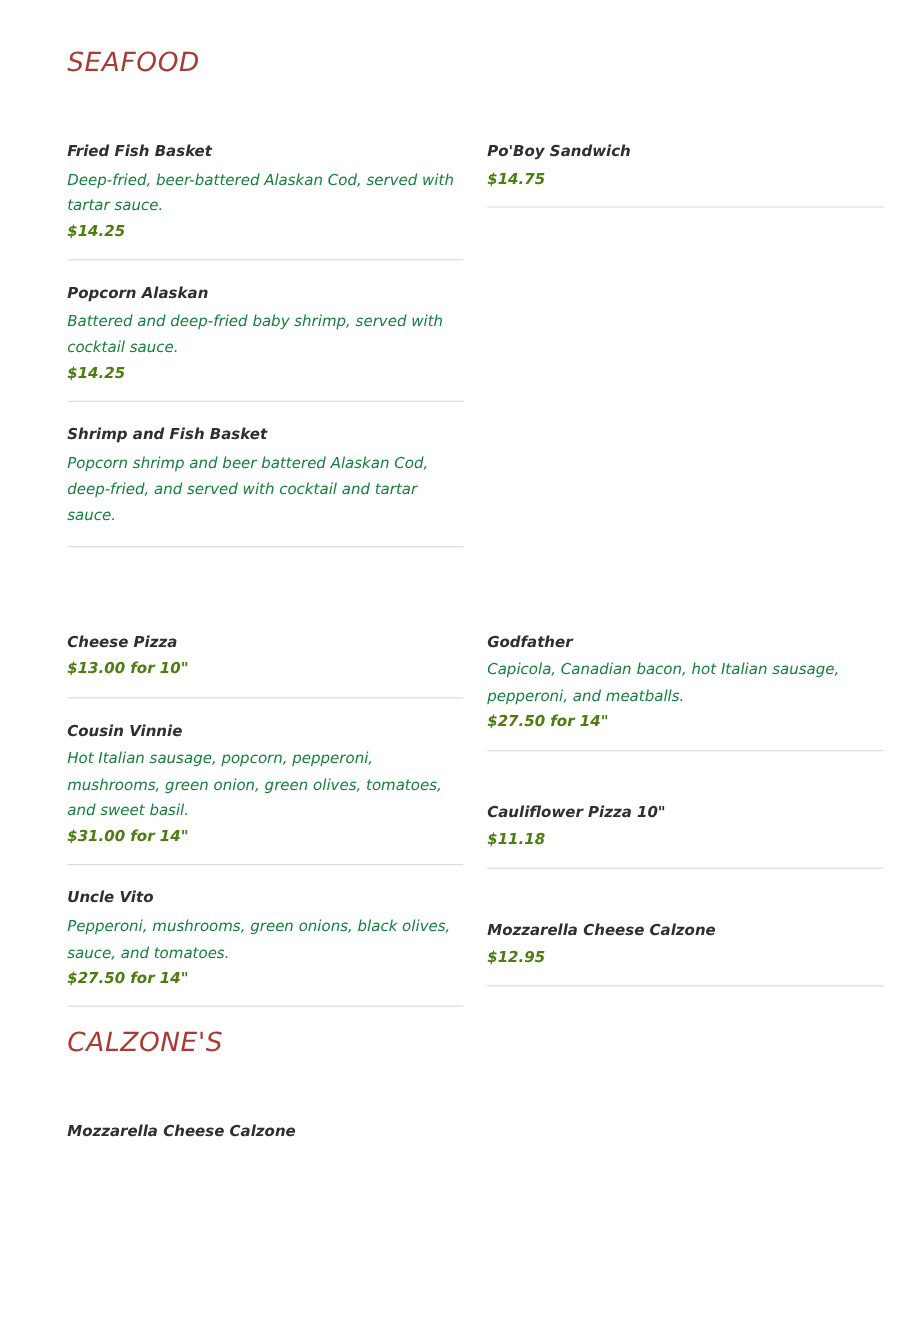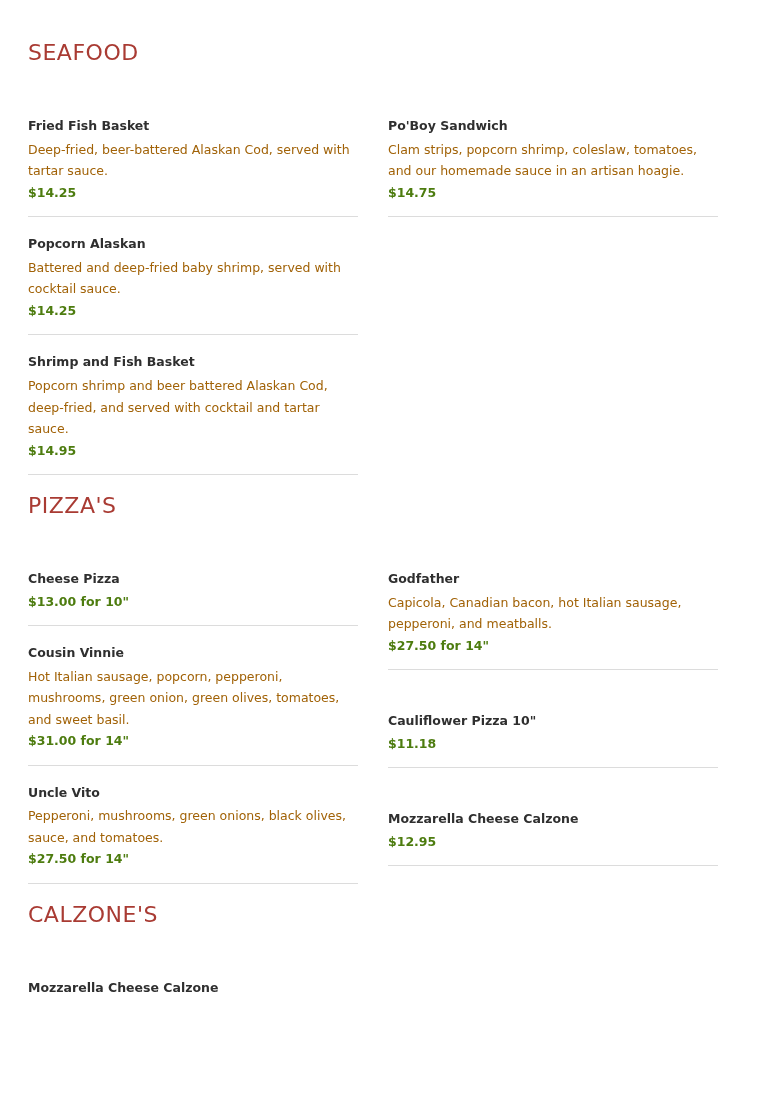--- a/index.html
+++ b/index.html
@@ -12,60 +12,61 @@
     background: #ffffff;
     font-family: "DejaVu Sans", sans-serif;
     color: #3d3d3d;
     overflow: hidden;
   }
   .page {
     position: relative;
     width: 770px;
     height: 800px;
     box-sizing: border-box;
-    padding: 30px 40px 0 28px;
+    padding: 30px 40px 0 56px;
+    font-style: italic;
   }
   .section-title {
     font-family: "DejaVu Sans", sans-serif;
     font-size: 22px;
     letter-spacing: 0.5px;
     color: #a93b33;
     font-weight: 400;
     margin: 0;
     padding: 0;
   }
   .section-seafood { margin-top: 10px; }
   .section-pizzas  { margin-top: 0; }
   .section-calzones { margin-top: 0; }
 
   .menu-grid {
     display: grid;
     grid-template-columns: 330px 330px;
-    column-gap: 30px;
+    column-gap: 20px;
   }
   .col {
     display: block;
   }
   .item {
     border-bottom: 1px solid #dcdcdc;
     padding-bottom: 14px;
     margin-bottom: 18px;
   }
   .item:last-child { }
   .item-name {
     font-size: 12.5px;
     font-weight: bold;
     color: #2f2f2f;
     line-height: 1.5;
     margin: 0 0 3px 0;
   }
   .item-desc {
     font-size: 12.5px;
     font-weight: 400;
-    color: #a16207;
+    color: #15803d;
     line-height: 1.72;
     margin: 0 0 1px 0;
   }
   .item-price {
     font-size: 12.5px;
     font-weight: bold;
     color: #4d7c0f;
     line-height: 1.55;
     margin: 0;
   }
@@ -91,38 +92,35 @@
 
       <div class="item">
         <div class="item-name">Popcorn Alaskan</div>
         <div class="item-desc">Battered and deep-fried baby shrimp, served with cocktail sauce.</div>
         <div class="item-price">$14.25</div>
       </div>
 
       <div class="item">
         <div class="item-name">Shrimp and Fish Basket</div>
         <div class="item-desc">Popcorn shrimp and beer battered Alaskan Cod, deep-fried, and served with cocktail and tartar sauce.</div>
-        <div class="item-price">$14.95</div>
       </div>
 
     </div>
 
     <div class="col">
 
       <div class="item">
         <div class="item-name">Po'Boy Sandwich</div>
-        <div class="item-desc">Clam strips, popcorn shrimp, coleslaw, tomatoes, and our homemade sauce in an artisan hoagie.</div>
         <div class="item-price">$14.75</div>
       </div>
 
 
     </div>
   </div>
 
-  <h2 class="section-title section-pizzas">PIZZA'S</h2>
 
   <div class="gap-before-items"></div>
 
   <div class="menu-grid">
     <div class="col">
 
       <div class="item">
         <div class="item-name">Cheese Pizza</div>
         <div class="item-price">$13.00 for 10"</div>
       </div>

